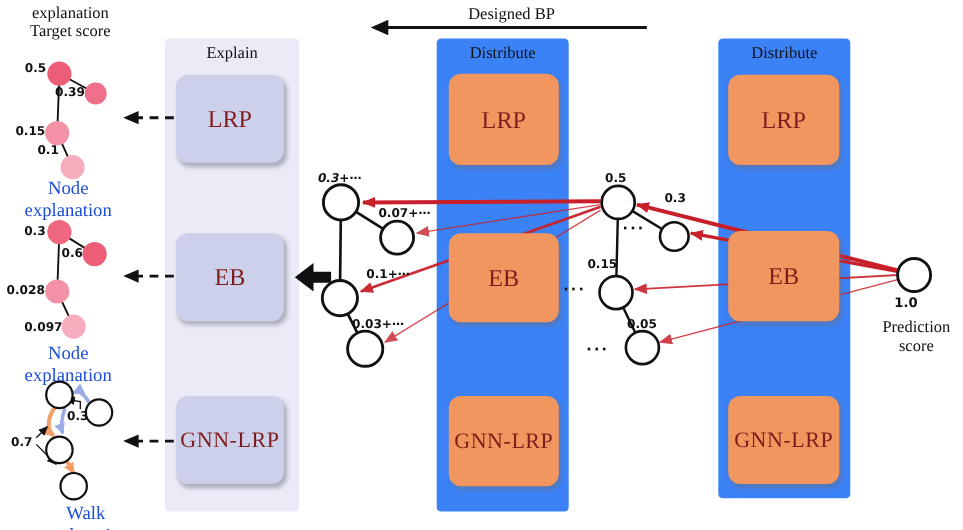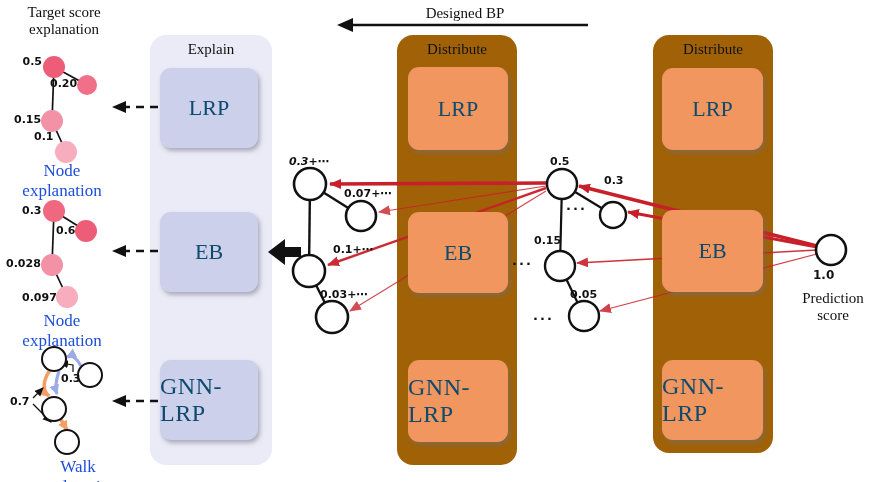--- a/index.html
+++ b/index.html
@@ -1,28 +1,28 @@
 <!DOCTYPE html>
 <html><head>
 <meta charset="utf-8">
 <style>
   html,body{margin:0;padding:0;background:#fff;}
   #stage{position:relative;width:875px;height:482px;background:#ffffff;overflow:hidden;
          font-family:"Liberation Serif","DejaVu Serif",serif;}
   .abs{position:absolute;}
-  .column{position:absolute;border-radius:16px;}
+  .column{position:absolute;border-radius:4px;}
   .col-explain{background:#eaebf7;}
-  .col-dist{background:#a16207;}
+  .col-dist{background:#3b82f6;}
   .col-header{position:absolute;width:100%;text-align:center;top:6px;font-size:15px;color:#111;}
   .mbox{position:absolute;display:flex;align-items:center;justify-content:center;
-        border-radius:11px;color:#0c4a6e;box-shadow:2px 3px 4px rgba(110,110,125,.5);}
+        border-radius:11px;color:#7f1d1d;box-shadow:2px 3px 4px rgba(110,110,125,.5);}
   .mbox-explain{background:#cdd0ea;}
   .mbox-dist{background:#f0965e;}
   .mbox .lbl{font-size:22px;}
-  .mbox .lbl-sm{font-size:24px;letter-spacing:.5px;}
+  .mbox .lbl-sm{font-size:20px;letter-spacing:.5px;}
   .vlabel{position:absolute;font-family:"DejaVu Sans","Liberation Sans",sans-serif;
           font-weight:bold;font-size:11px;color:#111;white-space:nowrap;}
   .caption{position:absolute;text-align:center;font-size:17px;color:#1d4ed8;}
   .title{position:absolute;text-align:center;font-size:15px;color:#111;line-height:17px;}
   .dots{position:absolute;font-family:"DejaVu Sans",sans-serif;font-weight:bold;font-size:13px;
         letter-spacing:2px;color:#111;}
   .watermark{position:absolute;text-align:right;font-family:"DejaVu Sans","Liberation Sans",sans-serif;
              font-size:15px;color:rgba(186,180,176,.65);}
   svg{position:absolute;left:0;top:0;pointer-events:none;}
 </style>
@@ -187,28 +187,28 @@
         <circle cx="613" cy="215" r="13"></circle>
         <circle cx="560" cy="266" r="15"></circle>
         <circle cx="584" cy="316" r="15"></circle>
       </g>
     </g>
 
     <circle cx="831" cy="250" r="15" fill="#fff" stroke="#111" stroke-width="2.6"></circle>
   </svg>
 
   <div class="title" style="left:8px;top:4px;width:112px;">
+    <div>explanation</div>
     <div>Target score</div>
-    <div>explanation</div>
   </div>
 
   <span class="title abs" style="left:400px;top:5px;width:130px;">Designed BP</span>
 
   <span class="vlabel" style="left:18px;top:55px;width:24px;text-align:right;">0.5</span>
-  <span class="vlabel" style="left:50px;top:77px;">0.20</span>
+  <span class="vlabel" style="left:50px;top:77px;">0.39</span>
   <span class="vlabel" style="left:14px;top:113px;">0.15</span>
   <span class="vlabel" style="left:34px;top:130px;">0.1</span>
   <div class="caption" style="left:8px;top:161px;width:108px;">Node explanation</div>
 
   <span class="vlabel" style="left:22px;top:204px;">0.3</span>
   <span class="vlabel" style="left:56px;top:224px;">0.6</span>
   <span class="vlabel" style="left:6px;top:257px;">0.028</span>
   <span class="vlabel" style="left:22px;top:291px;">0.097</span>
   <div class="caption" style="left:8px;top:311px;width:108px;">Node explanation</div>
 

